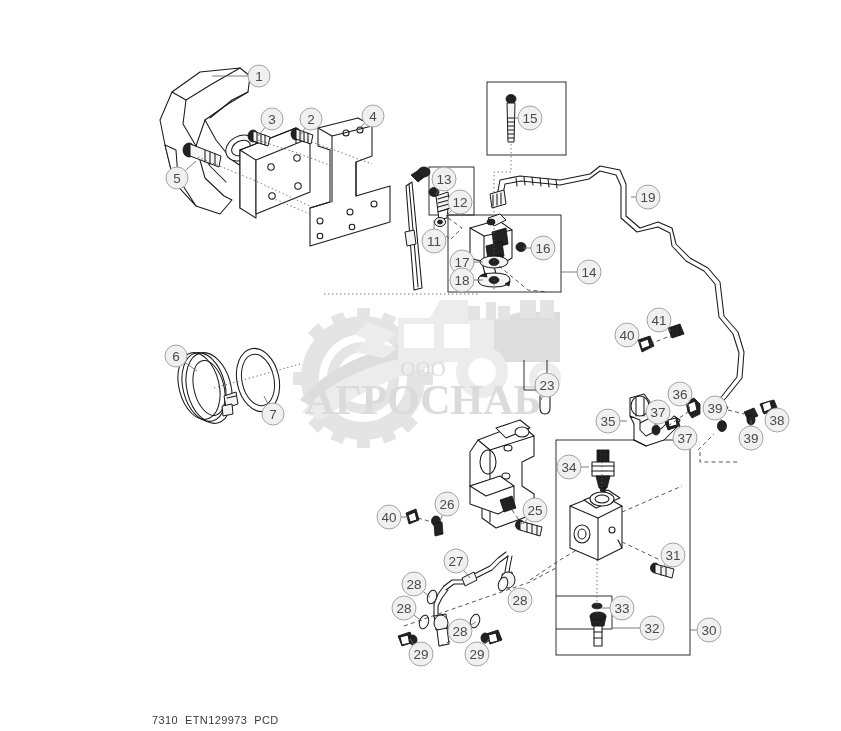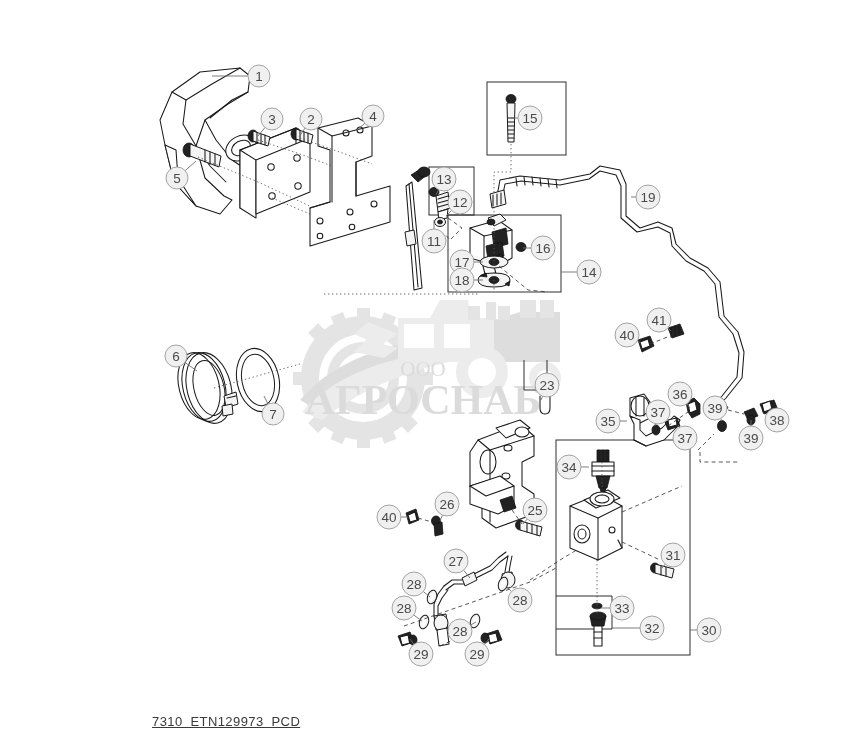--- a/index.html
+++ b/index.html
@@ -22,26 +22,25 @@
     position: absolute;
     left: 0;
     top: 0;
     width: 841px;
     height: 731px;
   }
   .footer-code {
     position: absolute;
     left: 152px;
     top: 714px;
-    font-size: 13px;
+    font-size: 11px;
     font-family: "Liberation Sans", sans-serif;
     color: #3a3a3a;
     letter-spacing: 0.4px;
     white-space: pre;
-    text-decoration: underline;
   }
   .callout-text {
     font-family: "Liberation Sans", sans-serif;
     font-size: 13.5px;
     fill: #4a4a4a;
   }
   .callout-circle {
     fill: #f0f0f0;
     stroke: #9a9a9a;
     stroke-width: 0.9;

